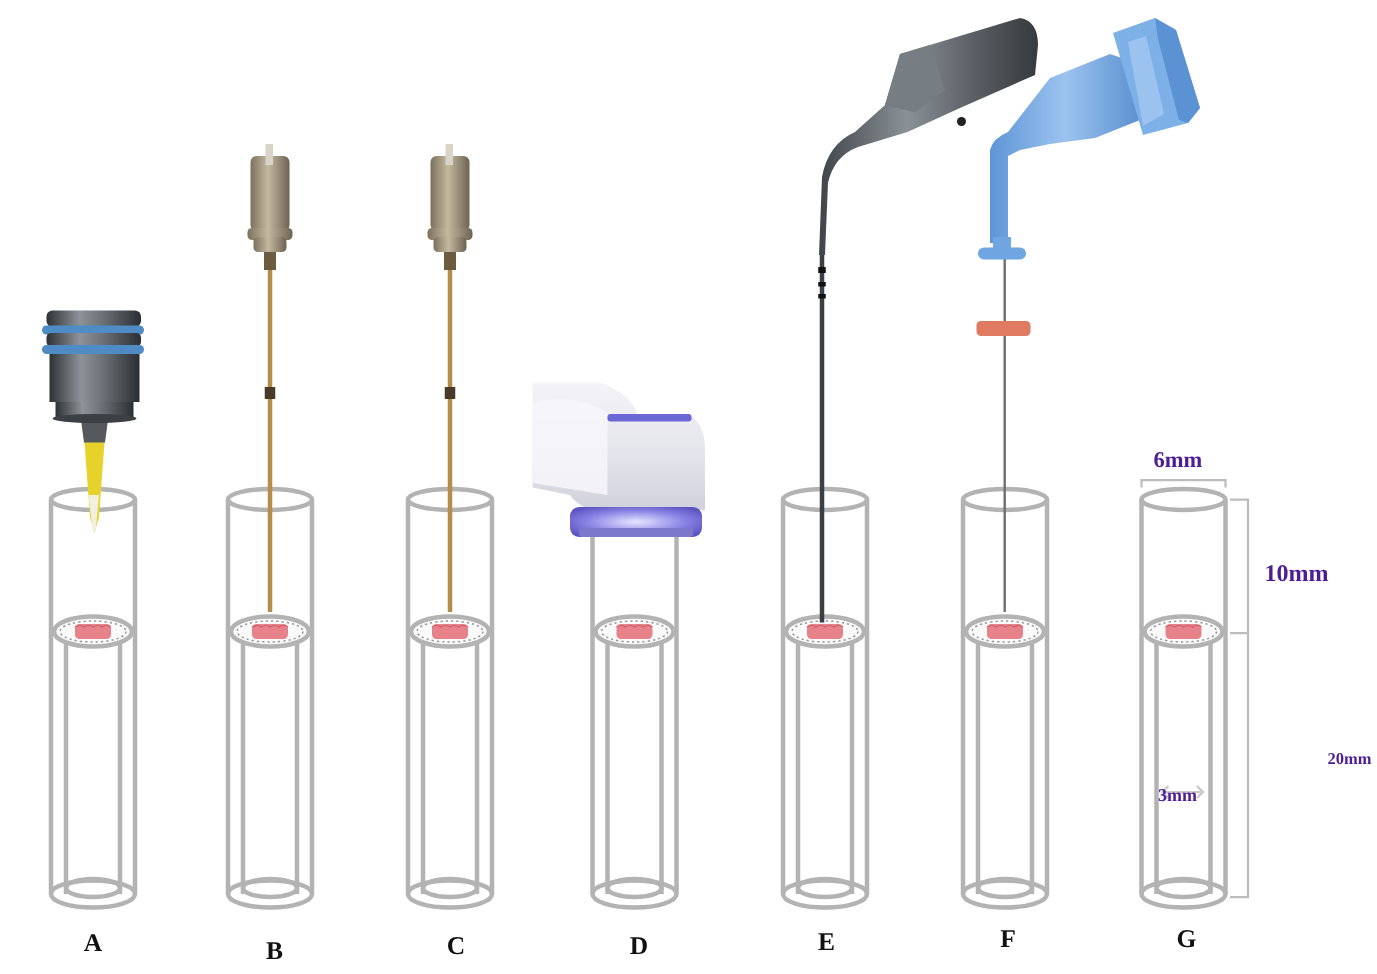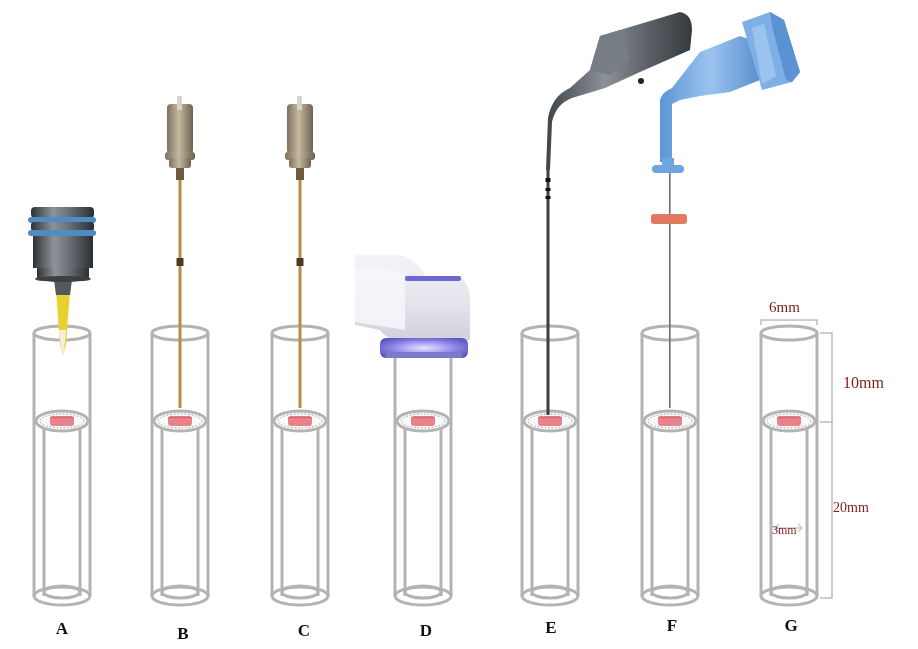--- a/index.html
+++ b/index.html
@@ -1,19 +1,19 @@
 <!DOCTYPE html>
 <html><head>
 <meta charset="utf-8">
 <style>
   html,body{margin:0;padding:0;background:#ffffff;}
   #canvas{position:relative;width:918px;height:649px;overflow:hidden;background:#fff;font-family:"Liberation Serif","DejaVu Serif",serif;}
   svg{position:absolute;left:0;top:0;}
   .panel-label{position:absolute;top:620px;width:30px;margin-left:-15px;text-align:center;font-weight:bold;font-size:17px;color:#111;}
-  .dim-label{position:absolute;font-weight:normal;color:#7f1d1d;}
+  .dim-label{position:absolute;font-weight:bold;color:#4c1d95;}
 </style>
 </head>
 <body>
 
 <div id="canvas">
 <svg width="918" height="649" viewBox="0 0 918 649">
   <defs>
     <g id="tube">
 
       <line x1="-28" y1="333" x2="-28" y2="596" stroke="#b3b3b3" stroke-width="3"></line>
@@ -159,21 +159,21 @@
     <polyline points="832,422 832,598 820,598" fill="none" stroke="#bdbdbd" stroke-width="1.5"></polyline>
 
     <line x1="775" y1="528" x2="802" y2="528" stroke="#c9c9c9" stroke-width="1.5"></line>
     <polyline points="779,524 775,528 779,532" fill="none" stroke="#c9c9c9" stroke-width="1.5"></polyline>
     <polyline points="798,524 802,528 798,532" fill="none" stroke="#c9c9c9" stroke-width="1.5"></polyline>
   </g>
 </svg>
 
 <div class="dim-label" style="left:769px;top:299px;font-size:15px;">6mm</div>
 <div class="dim-label" style="left:843px;top:374px;font-size:16px;">10mm</div>
-<div class="dim-label" style="left:833px;top:500px;font-size:14px;">20mm</div>
+<div class="dim-label" style="left:885px;top:500px;font-size:11px;">20mm</div>
 <div class="dim-label" style="left:772px;top:523px;font-size:12px;">3mm</div>
 
 <div class="panel-label" style="left:62px;top:619px;">A</div>
 <div class="panel-label" style="left:183px;top:624px;">B</div>
 <div class="panel-label" style="left:304px;top:621px;">C</div>
 <div class="panel-label" style="left:426px;top:621px;">D</div>
 <div class="panel-label" style="left:551px;top:618px;">E</div>
 <div class="panel-label" style="left:672px;top:616px;">F</div>
 <div class="panel-label" style="left:791px;top:616px;">G</div>
 </div>

